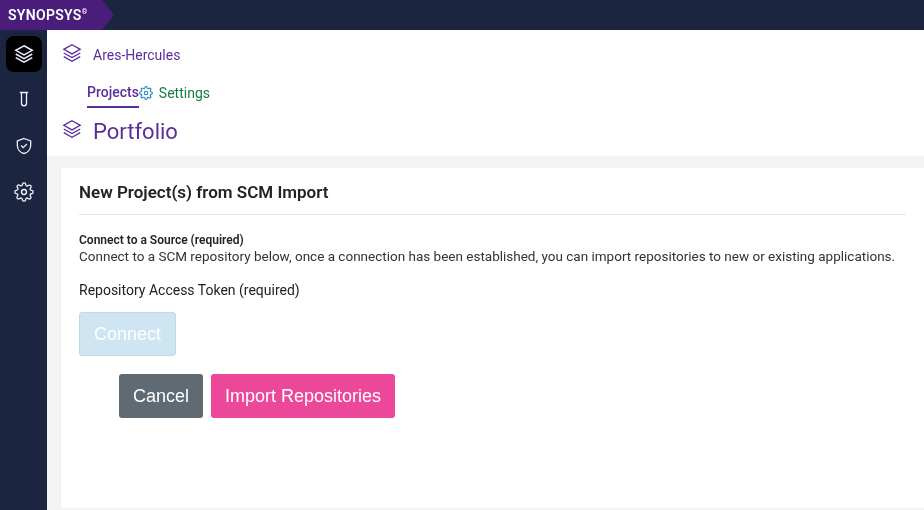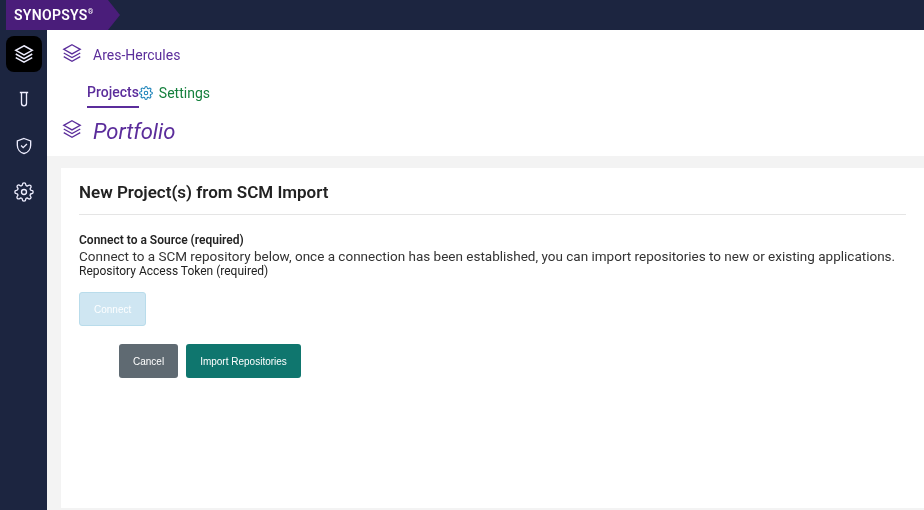--- a/index.html
+++ b/index.html
@@ -8,21 +8,20 @@
       width: 924px;
       height: 510px;
       overflow: hidden;
       background: #fff;
     }
     .topbar {
       height: 30px;
       background: #1c2540;
       display: flex;
       align-items: center;
-      padding-left: 6px;
     }
     .brand-wrap {
       background: #4a1d7a;
       height: 30px;
       display: flex;
       align-items: center;
       padding: 0 14px 0 8px;
       position: relative;
     }
     .brand-wrap::after {
@@ -103,21 +102,20 @@
     .portfolio-row {
       display: flex;
       align-items: center;
       gap: 10px;
       padding: 10px 14px 12px 14px;
     }
     .portfolio-title {
       color: #5b2d9b;
       font-size: 22px;
       font-weight: 400;
-      font-style: italic;
     }
     .panel-wrap {
       background: #f3f3f3;
       padding: 12px 0 0 14px;
       height: 100%;
     }
     .panel {
       background: #fff;
       padding: 14px 18px;
       min-height: 340px;
@@ -144,52 +142,53 @@
     .radio-row {
       display: flex;
       align-items: center;
       gap: 10px;
       font-size: 14px;
       color: #222;
       margin-bottom: 6px;
     }
     .radio-row input { accent-color: #0a66c2; }
     .field-label {
-      font-size: 12px;
-      color: #222;
+      font-size: 14px;
+      color: #222;
+      margin-top: 18px;
     }
     .text-input {
       width: 500px;
       height: 34px;
       border: 1px solid #c7c7c7;
       border-radius: 2px;
       padding: 0 10px;
       font-size: 14px;
       margin-top: 8px;
       color: #333;
     }
     .text-input::placeholder { color: #999; }
     .btn-row { margin-top: 14px; display: flex; gap: 8px; }
     .btn-row.second { margin-top: 18px; }
     .btn {
-      height: 34px;
+      height: 44px;
       padding: 0 14px;
       border-radius: 3px;
-      font-size: 10px;
+      font-size: 18px;
       border: none;
       cursor: pointer;
     }
     .btn-connect {
       background: #cfe6f2;
       color: #fdfeff;
       border: 1px solid #b9dceb;
       cursor: default;
     }
     .btn-cancel { background: #5f6a72; color: #fff; margin-left: 40px; }
-    .btn-primary { background: #0f766e; color: #fff; }
+    .btn-primary { background: #ec4899; color: #fff; }
   </style>
 </head>
 <body>
 
 <div class="topbar">
   <div class="brand-wrap">
     <span class="brand"><span>SYNOPSYS</span><sup>®</sup></span>
   </div>
 </div>
 

